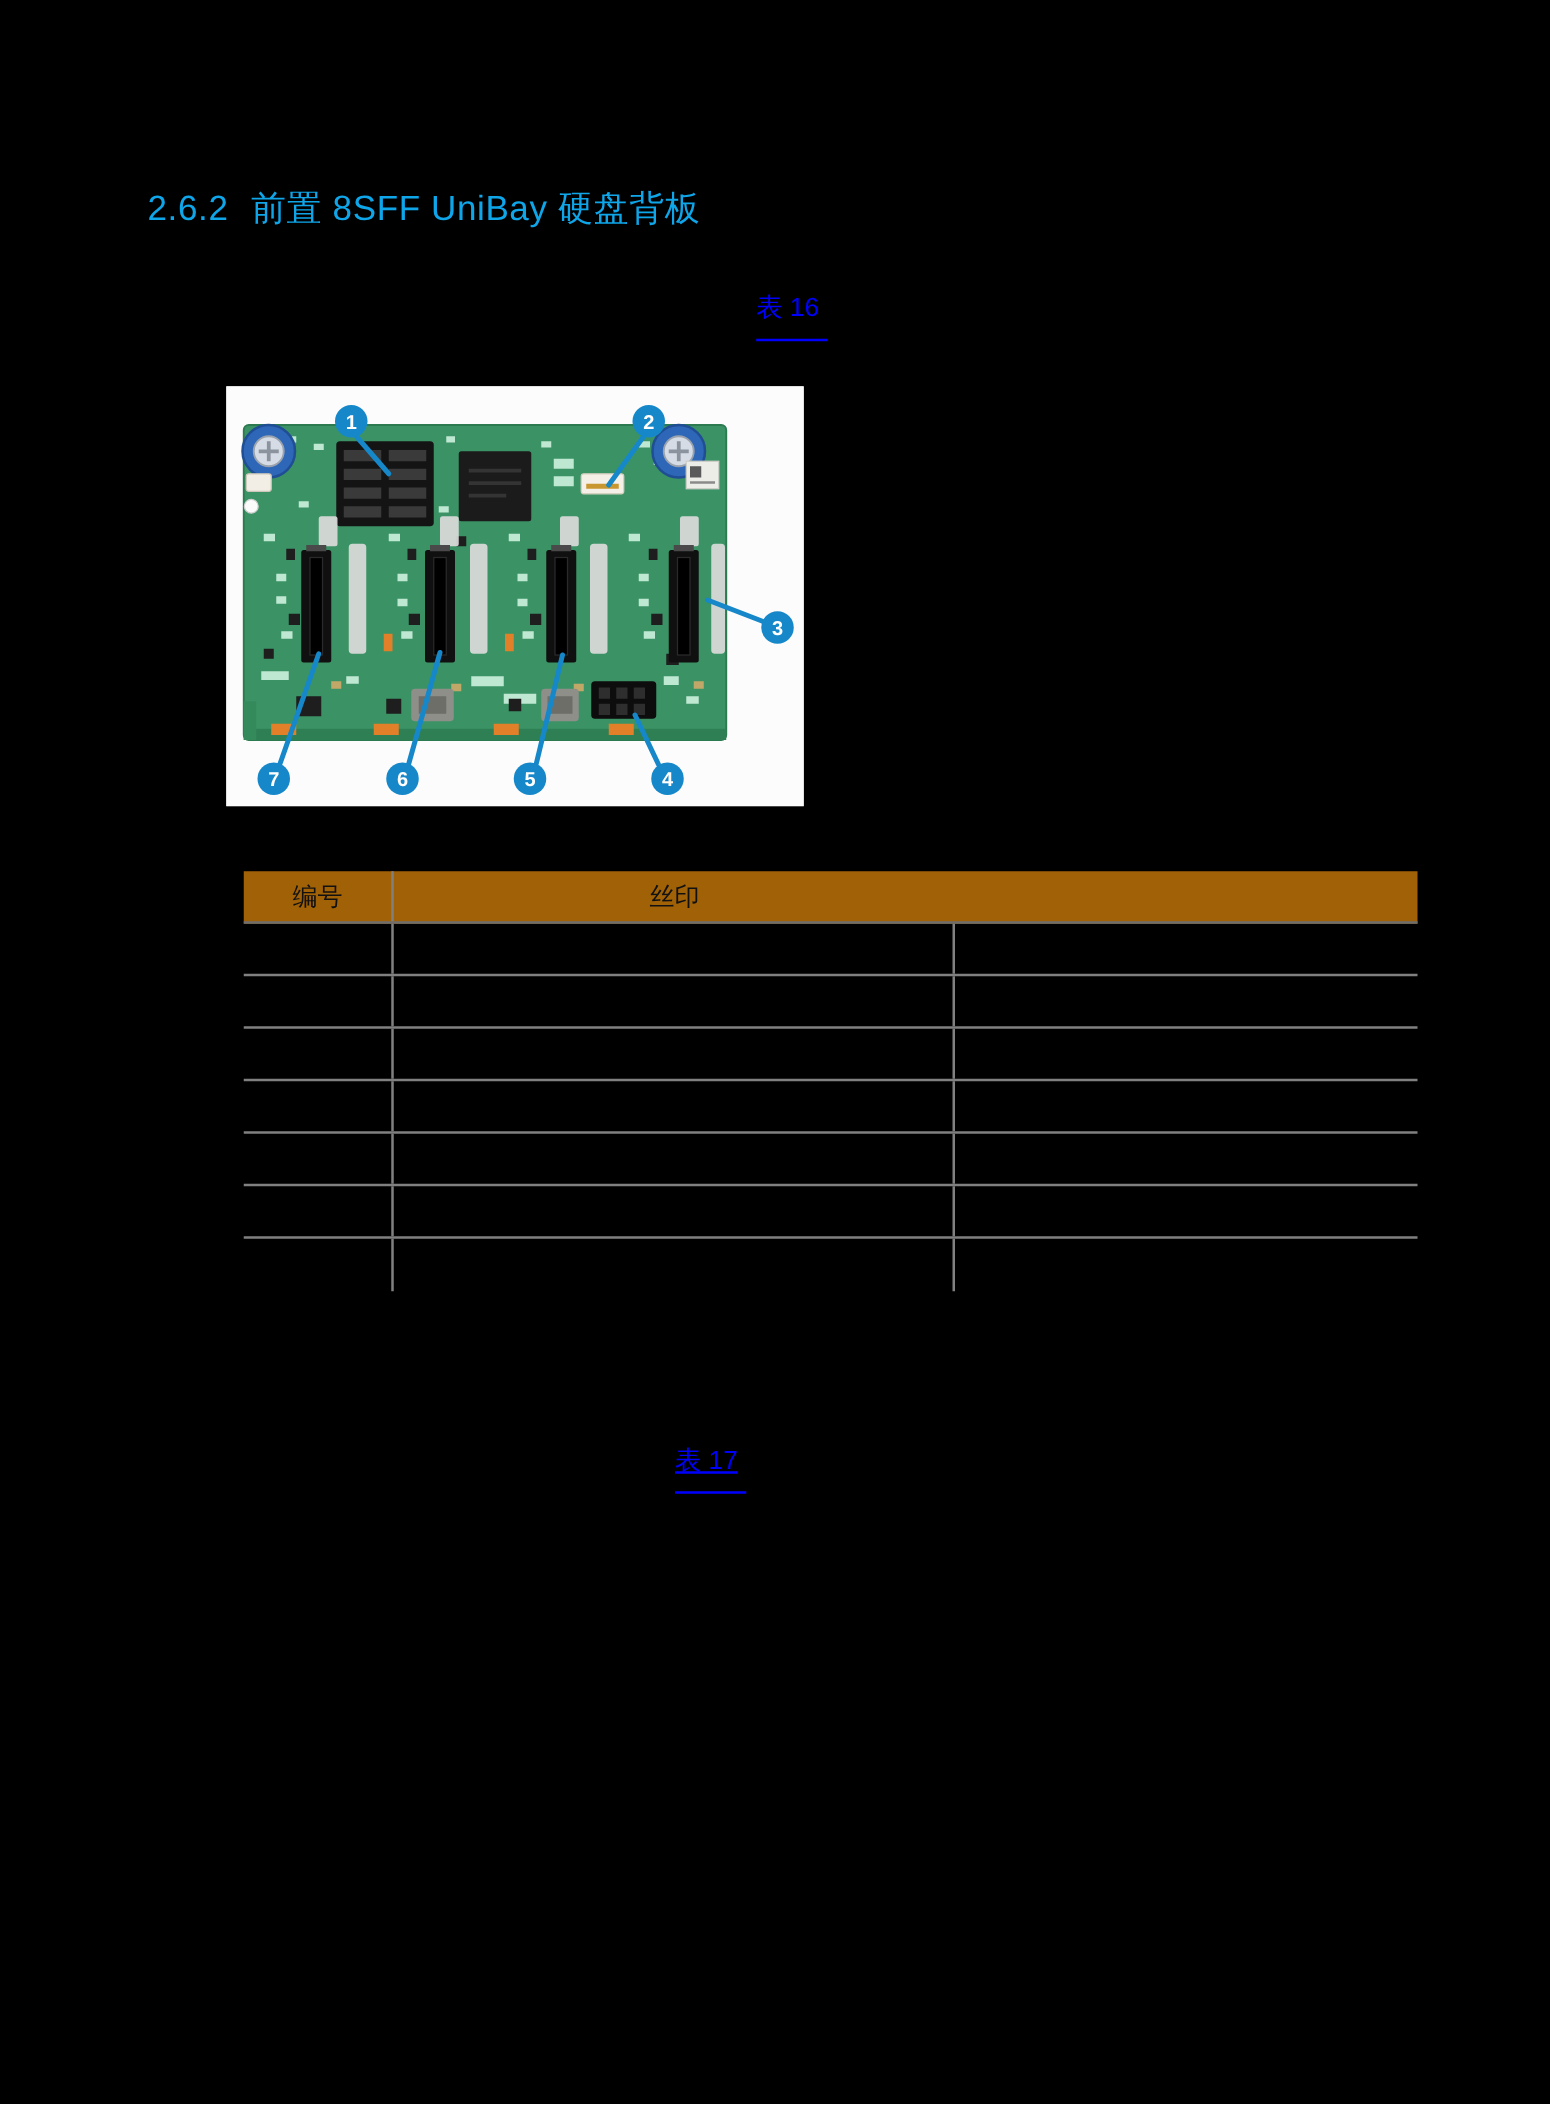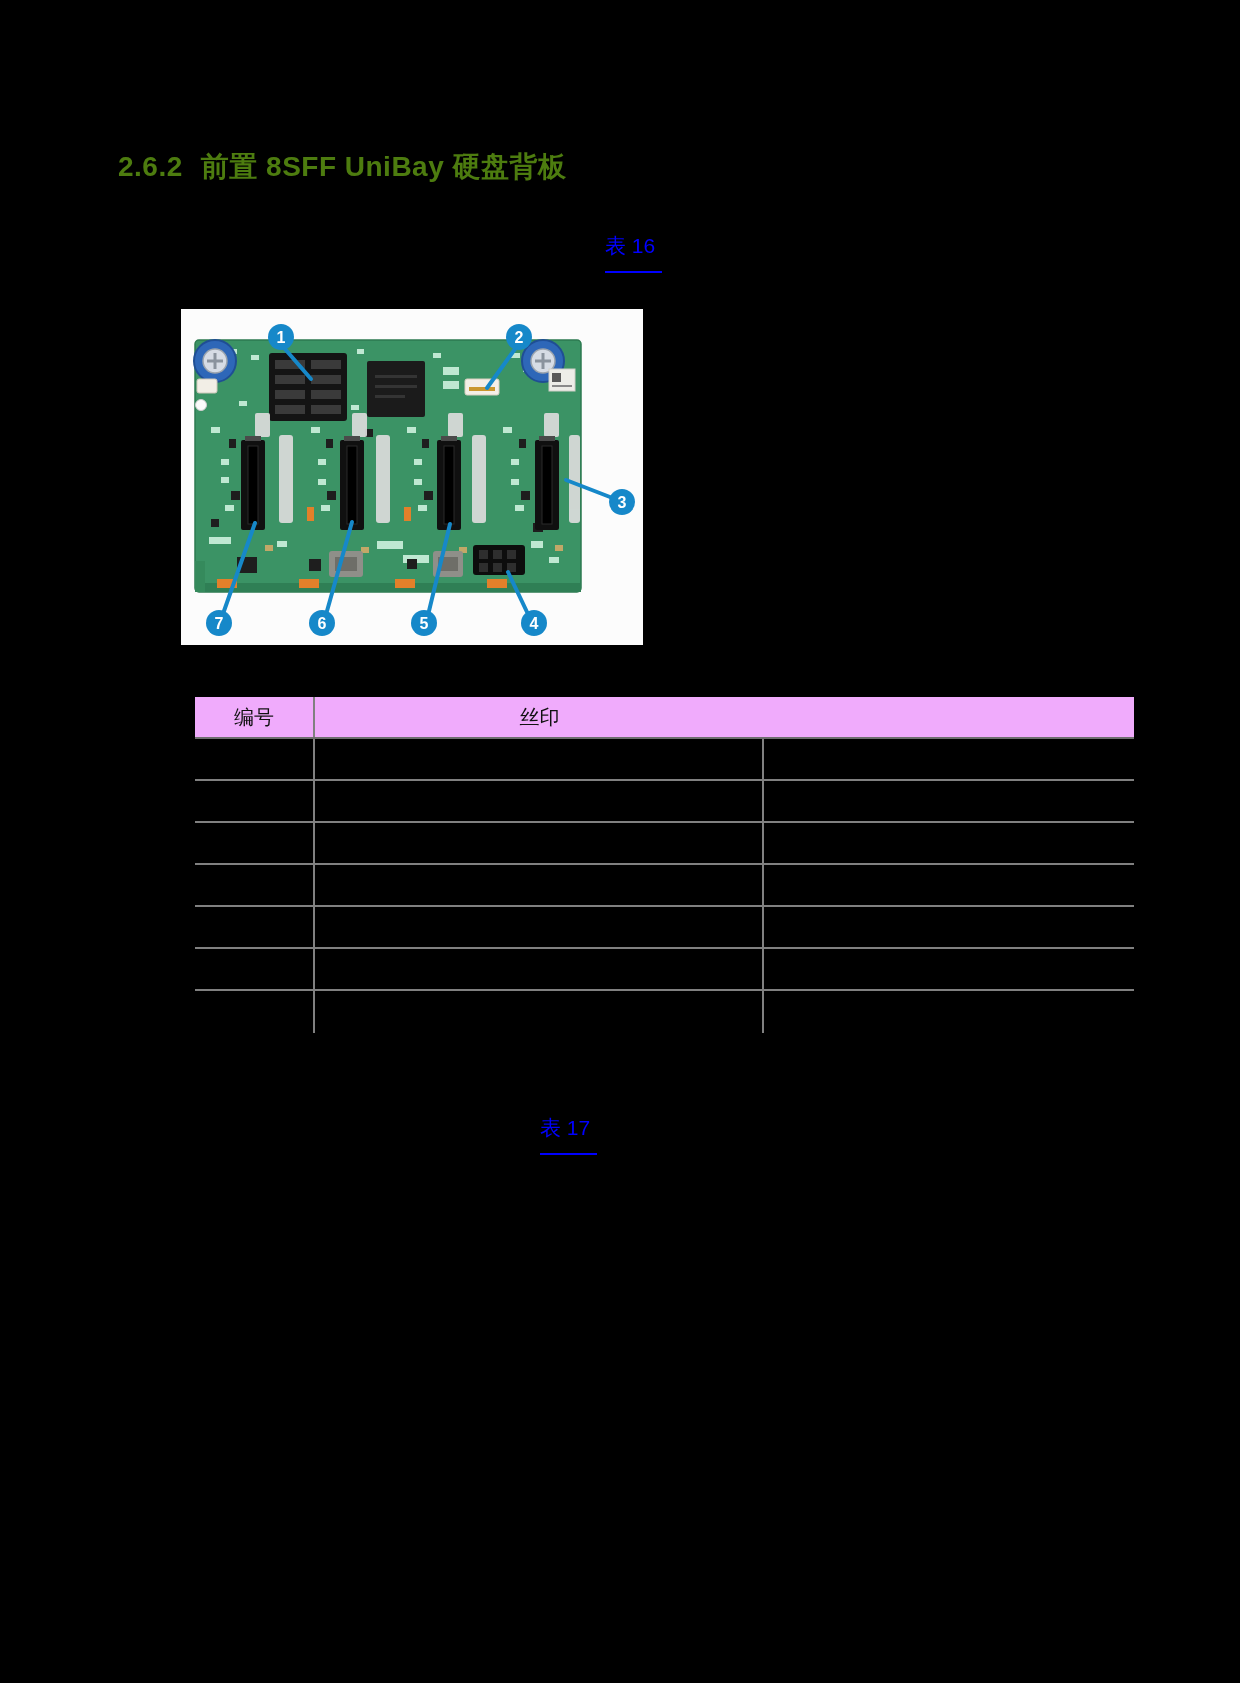--- a/index.html
+++ b/index.html
@@ -1,44 +1,44 @@
 <!DOCTYPE html>
 <html><head>
 <meta charset="utf-8">
 <style>
   html,body{margin:0;padding:0;background:#000;}
   #canvas{
     position:relative;width:1240px;height:1683px;background:#000;overflow:hidden;
     font-family:"Liberation Sans","DejaVu Sans",sans-serif;
   }
   .heading{
-    position:absolute;left:118px;color:#4d7c0f;font-weight:bold;font-size:28px;
+    position:absolute;left:118px;color:#0ea5e9;font-weight:normal;font-size:28px;
     white-space:nowrap;letter-spacing:0.5px;
   }
   #h262{top:148px;}
   #h263{top:1100px;}
   .h-num{margin-right:18px;}
   .doclink{
     position:absolute;color:#0000FF;font-size:21px;text-decoration:none;
     border-bottom:2px solid #0000FF;padding-right:7px;padding-bottom:11px;white-space:nowrap;
   }
   #link16{left:605px;top:232px;}
-  #link17{left:540px;top:1114px;}
+  #link17{left:540px;top:1154px;text-decoration:underline;}
 
   
   #figure{position:absolute;left:181px;top:309px;width:462px;height:336px;background:#FCFCFC;}
   #figure svg{display:block;}
 
   
   #spec-table{position:absolute;left:195px;top:697px;width:939px;}
   .tbl-row,.tbl-head{
     display:grid;grid-template-columns:120px 449px 370px;
     height:42px;box-sizing:border-box;
   }
-  .tbl-head{background:#f0abfc;border-bottom:2px solid #6E6E6E;}
+  .tbl-head{background:#a16207;border-bottom:2px solid #6E6E6E;}
   .tbl-row{border-bottom:2px solid #808080;background:transparent;}
   .tbl-row:last-child{border-bottom:none;}
   .cell{
     box-sizing:border-box;display:flex;align-items:center;justify-content:center;
     font-size:20px;color:#111;overflow:hidden;
   }
   .cell.c1,.cell.c2{border-right:2px solid #808080;}
   .tbl-row .cell{color:#0a0a0a;}
   .callout-text{
     font-family:"Liberation Sans","DejaVu Sans",sans-serif;font-weight:bold;fill:#fff;font-size:16px;

